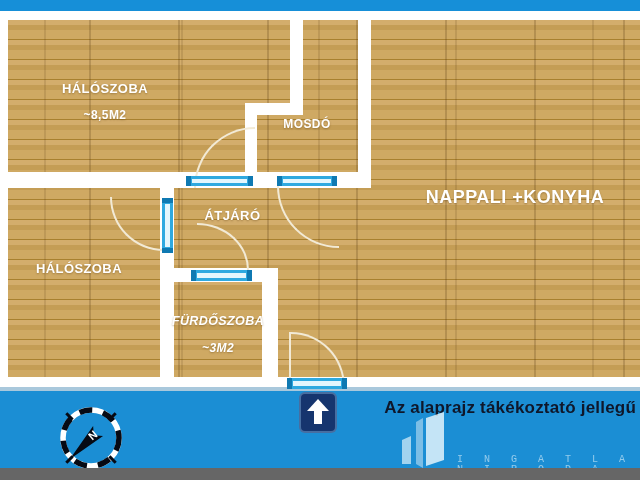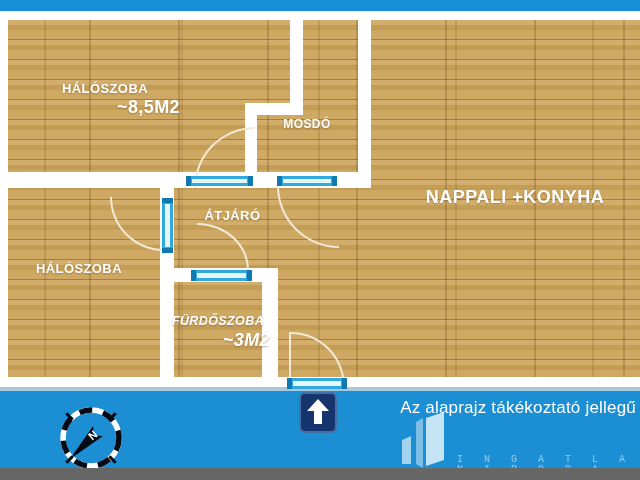--- a/index.html
+++ b/index.html
@@ -39,27 +39,27 @@
   .arc{position:absolute;border:0 solid #f2ead6;}
   .arc-tl{border-top-width:2px;border-left-width:2px;border-top-left-radius:100%;}
   .arc-bl{border-bottom-width:2px;border-left-width:2px;border-bottom-left-radius:100%;}
   .arc-tr{border-top-width:2px;border-right-width:2px;border-top-right-radius:100%;}
   .leaf-v{position:absolute;width:2px;background:#f2ead6;}
 
   
   .room-label{position:absolute;color:#fff;font-weight:bold;letter-spacing:.4px;
     text-shadow:0 1px 2px rgba(90,60,20,.4);line-height:1;}
   .room-label .l1{font-size:13px;}
-  .room-label .l2{font-size:18px;margin-top:3px;text-align:right;}
+  .room-label .l2{font-size:12px;margin-top:14px;}
   .tac{text-align:center;}
   #label-nappali{font-size:18px;letter-spacing:.5px;}
 
   
-  #disclaimer{position:absolute;right:4px;top:398px;font-size:17px;font-weight:normal;
-    color:#ffffff;letter-spacing:.2px;}
+  #disclaimer{position:absolute;right:4px;top:398px;font-size:17px;font-weight:bold;
+    color:#0f172a;letter-spacing:.2px;}
   #brand-word{position:absolute;left:452px;top:413px;font-size:36px;font-weight:bold;
     color:rgba(226,243,251,.55);letter-spacing:8px;line-height:1;}
   #brand-sub{position:absolute;left:457px;top:455px;font-size:10px;
     color:rgba(226,243,251,.6);letter-spacing:7.5px;line-height:1;font-family:Liberation Mono, monospace;}
   #brand-logo{position:absolute;left:398px;top:410px;}
   #entrance-arrow{position:absolute;left:299px;top:392px;width:38px;height:41px;
     background:#16356e;border:2px solid rgba(130,180,225,.45);border-radius:6px;box-sizing:border-box;}
   #compass{position:absolute;left:55px;top:401px;}
 </style>
 </head>

